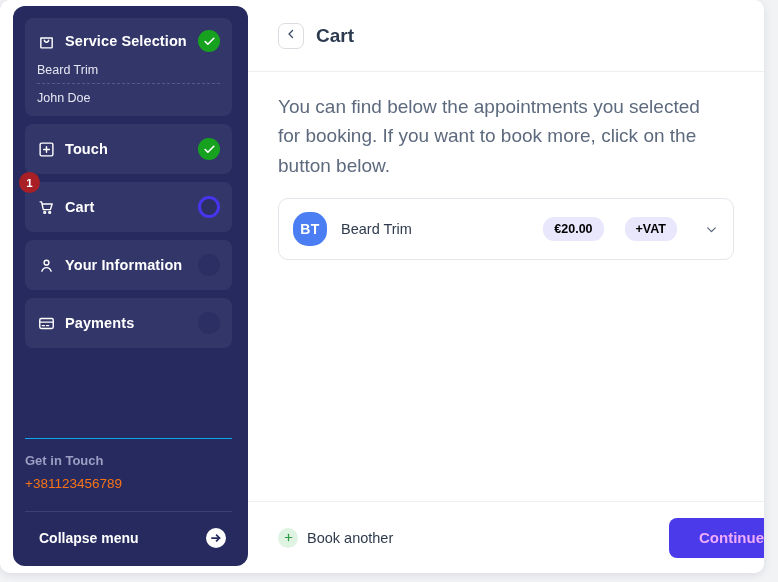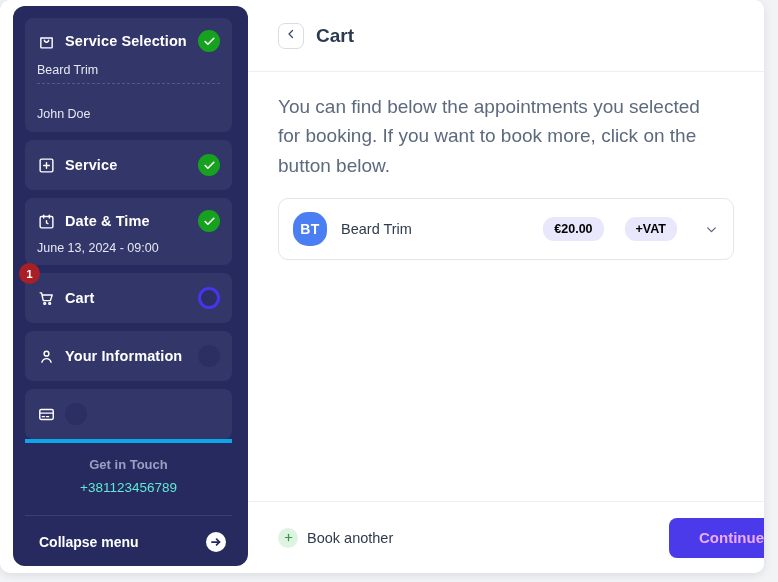--- a/index.html
+++ b/index.html
@@ -101,52 +101,51 @@
   .step-sub {
     color: #e7e8f3;
     font-size: 12.5px;
     padding: 7px 0 0 0;
   }
   .step-sub.first { padding-top: 9px; padding-bottom: 6px; }
   .divider-dashed {
     border-top: 1px dashed #545793;
     margin: 0;
   }
-  .step-sub.second { padding-top: 7px; padding-bottom: 1px; margin-top: 16px; }
+  .step-sub.second { padding-top: 7px; padding-bottom: 1px; }
 
   .badge-count {
     position: absolute;
     left: -6px;
     top: -10px;
     width: 21px; height: 21px;
     border-radius: 50%;
     background: #a81f26;
     color: #ffffff;
     font-size: 11.5px;
     font-weight: bold;
     display: flex; align-items: center; justify-content: center;
     z-index: 4;
   }
 
   
   .sidebar-spacer { flex: 1 1 auto; }
 
   .contact-wrap {
-    border-top: 4px solid #0ea5e9;
+    border-top: 1px solid #0ea5e9;
     padding: 14px 0 12px 0;
-    text-align: center;
   }
   .contact-title {
     color: #9b9fc4;
     font-size: 13px;
     font-weight: bold;
     padding-bottom: 8px;
   }
   .contact-line {
-    color: #5eead4;
+    color: #f97316;
     font-size: 13.5px;
     padding-bottom: 8px;
   }
   .contact-line.last { padding-bottom: 0; }
 
   .collapse-row {
     border-top: 1px solid #3c3f74;
     display: flex;
     align-items: center;
     justify-content: space-between;
@@ -332,48 +331,29 @@
 
         <div class="step plain">
           <div class="step-head">
             <span class="step-icon">
               <svg width="17" height="17" viewBox="0 0 24 24" fill="none" stroke="#ffffff" stroke-width="2" stroke-linecap="round" stroke-linejoin="round">
                 <rect x="3" y="3" width="18" height="18" rx="2"></rect>
                 <line x1="12" y1="8" x2="12" y2="16"></line>
                 <line x1="8" y1="12" x2="16" y2="12"></line>
               </svg>
             </span>
-            <span class="step-label">Service</span>
+            <span class="step-label">Touch</span>
             <span class="status done">
               <svg width="13" height="13" viewBox="0 0 24 24" fill="none" stroke="#ffffff" stroke-width="3" stroke-linecap="round" stroke-linejoin="round">
                 <polyline points="20 6 9 17 4 12"></polyline>
               </svg>
             </span>
           </div>
         </div>
 
-        <div class="step">
-          <div class="step-head">
-            <span class="step-icon">
-              <svg width="17" height="17" viewBox="0 0 24 24" fill="none" stroke="#ffffff" stroke-width="2" stroke-linecap="round" stroke-linejoin="round">
-                <rect x="3" y="5" width="18" height="16" rx="2"></rect>
-                <line x1="8" y1="3" x2="8" y2="7"></line>
-                <line x1="16" y1="3" x2="16" y2="7"></line>
-                <polyline points="12 11 12 14 14 15"></polyline>
-              </svg>
-            </span>
-            <span class="step-label">Date &amp; Time</span>
-            <span class="status done">
-              <svg width="13" height="13" viewBox="0 0 24 24" fill="none" stroke="#ffffff" stroke-width="3" stroke-linecap="round" stroke-linejoin="round">
-                <polyline points="20 6 9 17 4 12"></polyline>
-              </svg>
-            </span>
-          </div>
-          <div class="step-sub">June 13, 2024 - 09:00</div>
-        </div>
 
         <div class="step plain">
           <span class="badge-count">1</span>
           <div class="step-head">
             <span class="step-icon">
               <svg width="17" height="17" viewBox="0 0 24 24" fill="none" stroke="#ffffff" stroke-width="2" stroke-linecap="round" stroke-linejoin="round">
                 <path d="M3 4h2l2.5 11h10L20 7H6"></path>
                 <circle cx="9.5" cy="19" r="1.3"></circle>
                 <circle cx="16.5" cy="19" r="1.3"></circle>
               </svg>
@@ -399,20 +379,21 @@
         <div class="step plain">
           <div class="step-head">
             <span class="step-icon">
               <svg width="17" height="17" viewBox="0 0 24 24" fill="none" stroke="#ffffff" stroke-width="2" stroke-linecap="round" stroke-linejoin="round">
                 <rect x="2.5" y="5" width="19" height="14" rx="2"></rect>
                 <line x1="2.5" y1="10" x2="21.5" y2="10"></line>
                 <line x1="6" y1="15" x2="9" y2="15"></line>
                 <line x1="12" y1="15" x2="15" y2="15"></line>
               </svg>
             </span>
+            <span class="step-label">Payments</span>
             <span class="status idle"></span>
           </div>
         </div>
 
       </div>
 
       <div class="sidebar-spacer"></div>
 
       <div class="contact-wrap">
         <div class="contact-title">Get in Touch</div>

